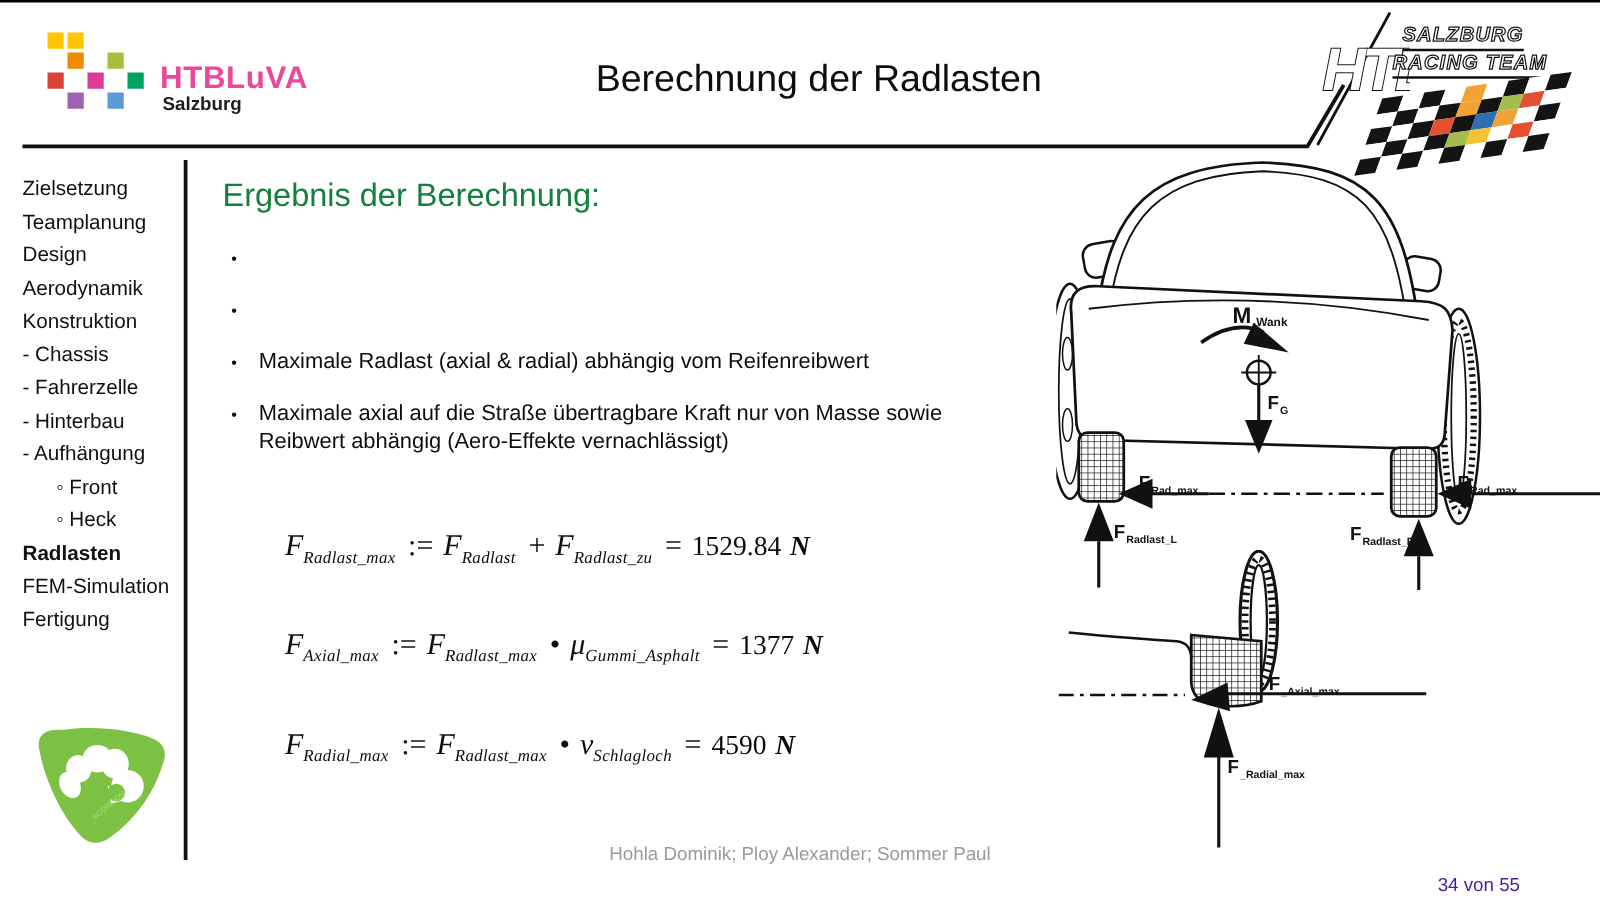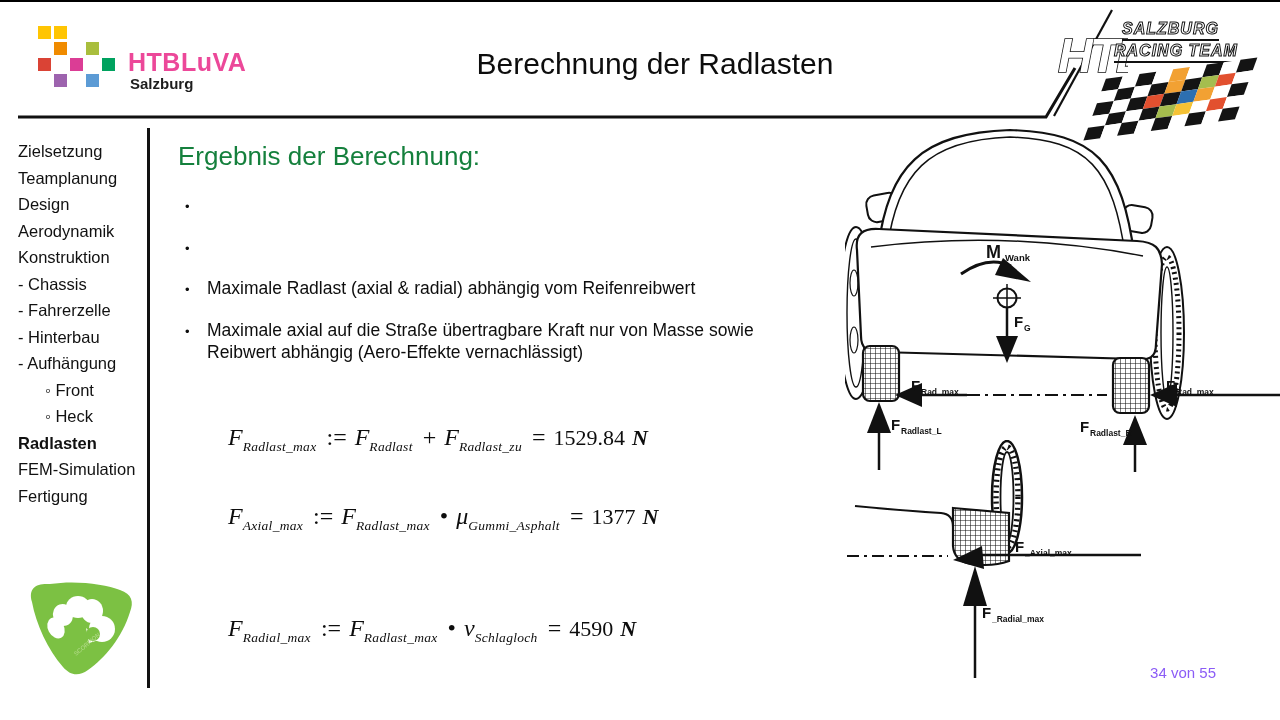--- a/index.html
+++ b/index.html
@@ -40,33 +40,33 @@
   .bullet .mark{width:22px;flex:none;font-size:13px;padding-top:2px;}
 
   .formula{position:absolute;font-family:"Liberation Serif",serif;font-style:italic;
            font-size:24px;color:#0d0d0d;white-space:nowrap;}
   .formula sub{font-size:13.5px;margin-right:2px;letter-spacing:.3px;}
   .formula .op{font-style:normal;margin:0 8px;}
   .formula .num{font-style:normal;font-size:22px;}
   .formula .unit{font-weight:bold;font-size:22px;margin-left:7px;}
   .f1{left:228px;top:424px;}
   .f2{left:228px;top:503px;}
-  .f3{left:228px;top:583px;margin-top:32px;}
+  .f3{left:228px;top:583px;}
 
   
   .diag-top{position:absolute;left:845px;top:118px;}
   .diag-bottom{position:absolute;left:845px;top:440px;}
   .lbl{font-family:"Liberation Sans",sans-serif;font-weight:bold;fill:#111;font-size:15px;}
   .lsub{font-family:"Liberation Sans",sans-serif;font-weight:bold;fill:#111;font-size:8.5px;}
   .lbig{font-family:"Liberation Sans",sans-serif;font-weight:bold;fill:#111;font-size:18px;}
   .lsubM{font-family:"Liberation Sans",sans-serif;font-weight:bold;fill:#111;font-size:9.5px;}
 
   
   .authors{position:absolute;left:0;right:0;top:675px;text-align:center;font-size:15px;color:#9a9a9a;}
-  .page-num{position:absolute;top:664px;right:64px;font-size:15px;color:#8b5cf6;}
+  .page-num{position:absolute;top:700px;right:64px;font-size:15px;color:#4c1d95;}
 
   .scorpion{position:absolute;left:20px;top:578px;}
 </style>
 </head>
 <body>
 
 <div class="slide">
   <div class="top-border"></div>
 
   <svg class="header-rule" width="1280" height="130">
@@ -314,20 +314,21 @@
     <text class="lbl" x="170" y="112">F</text>
     <text class="lsub" x="180" y="116">_Axial_max</text>
     <g>
       <line x1="130" y1="238" x2="130" y2="165" stroke="#111" stroke-width="2.5"></line>
       <polygon points="130,126 118,166 142,166" fill="#111"></polygon>
     </g>
     <text class="lbl" x="137" y="178">F</text>
     <text class="lsub" x="147" y="182">_Radial_max</text>
   </svg>
 
+  <div class="authors">Hohla Dominik; Ploy Alexander; Sommer Paul</div>
   <div class="page-num">34 von 55</div>
 
   <svg class="scorpion" width="115" height="102" viewBox="0 0 115 102">
     <path d="M12,24 C8,10 16,5 30,6 C55,2 85,6 100,12 C112,16 114,24 110,34 C102,60 85,80 68,92 C58,99 50,97 43,89 C28,72 16,46 12,24 Z" fill="#7CC143"></path>
     <g fill="#ffffff">
       <ellipse cx="36" cy="50" rx="8" ry="11" transform="rotate(-28 36 50)"></ellipse>
       <ellipse cx="43" cy="37" rx="10" ry="11" transform="rotate(-18 43 37)"></ellipse>
       <ellipse cx="58" cy="29" rx="12" ry="11"></ellipse>
       <ellipse cx="72" cy="33" rx="11" ry="12"></ellipse>
       <circle cx="82" cy="51" r="13"></circle>

